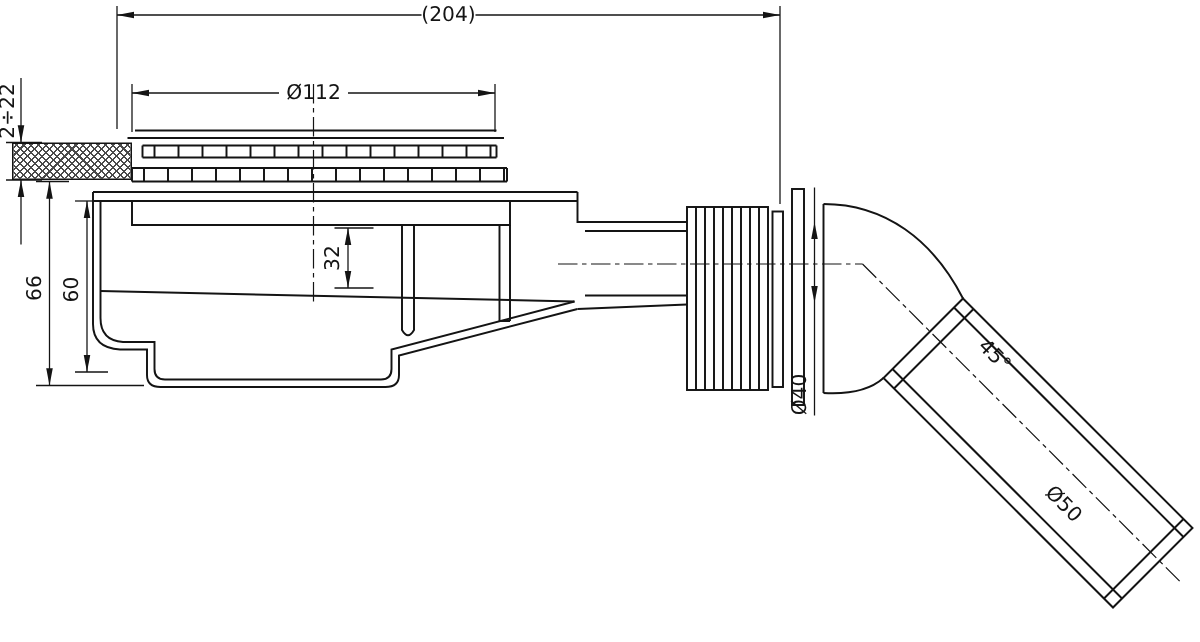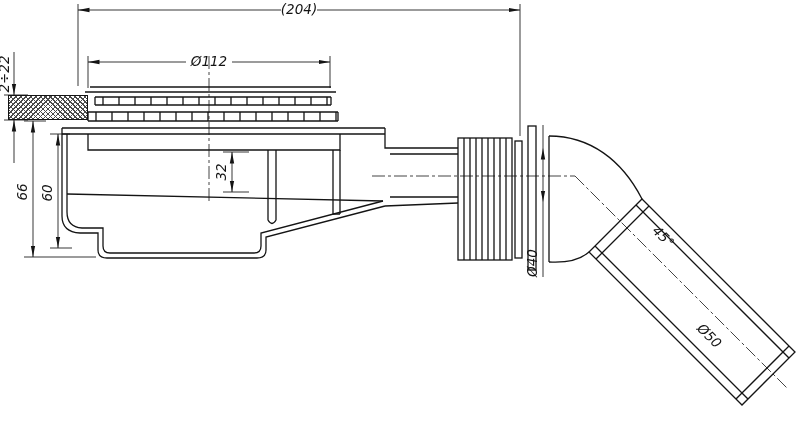--- a/index.html
+++ b/index.html
@@ -3,21 +3,20 @@
 <meta charset="utf-8">
 <style>
   html, body { margin: 0; padding: 0; background: #ffffff; }
   #stage {
     position: relative;
     width: 800px;
     height: 428px;
     background: #ffffff;
     overflow: hidden;
     font-family: "DejaVu Sans", sans-serif;
-    font-style: italic;
   }
   #drawing { position: absolute; left: 0; top: 0; }
   g[data-name] line, g[data-name] path, g[data-name] rect { fill: none; }
   text {
     font-family: "DejaVu Sans", sans-serif;
     font-size: 13.5px;
     fill: #141414;
     stroke: none;
   }
   .thick { stroke-width: 1.3; }

